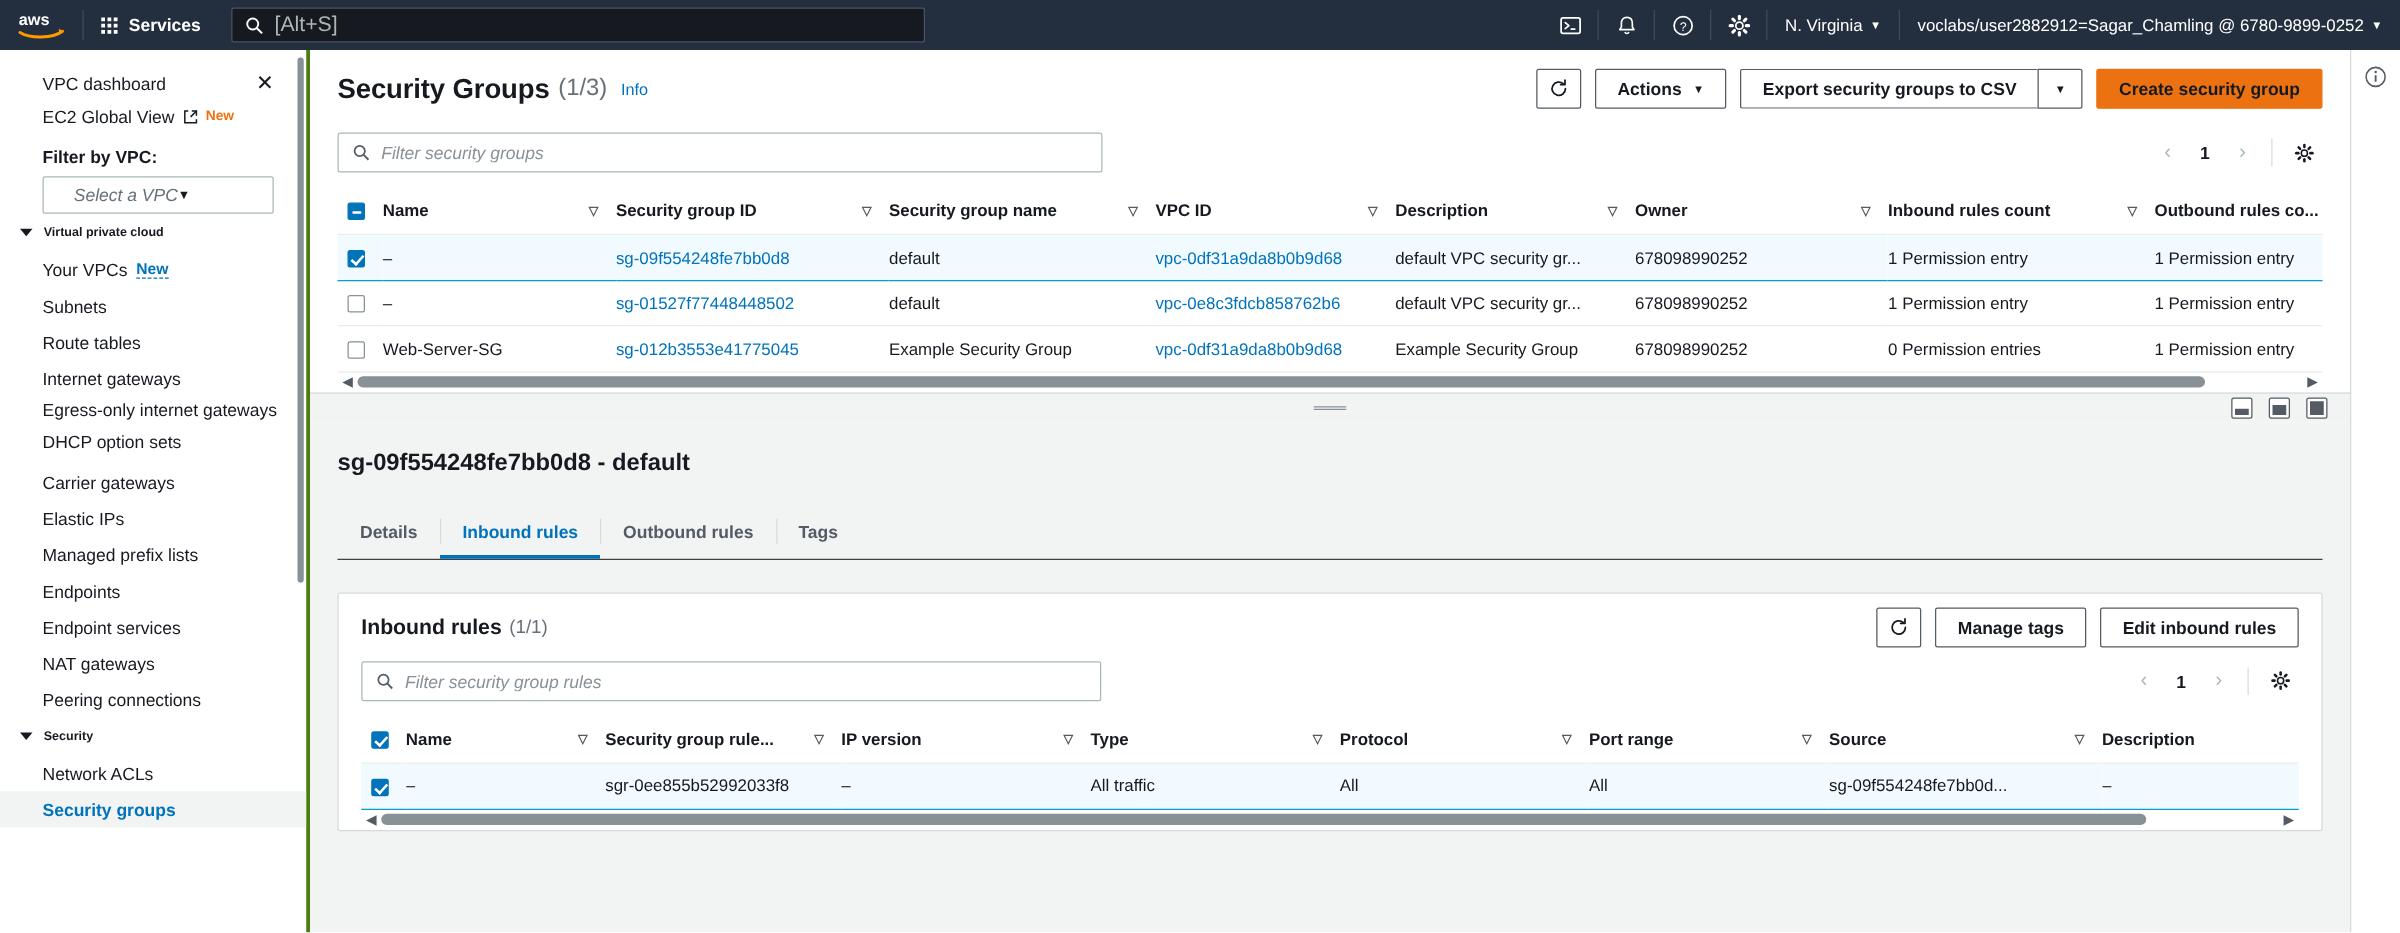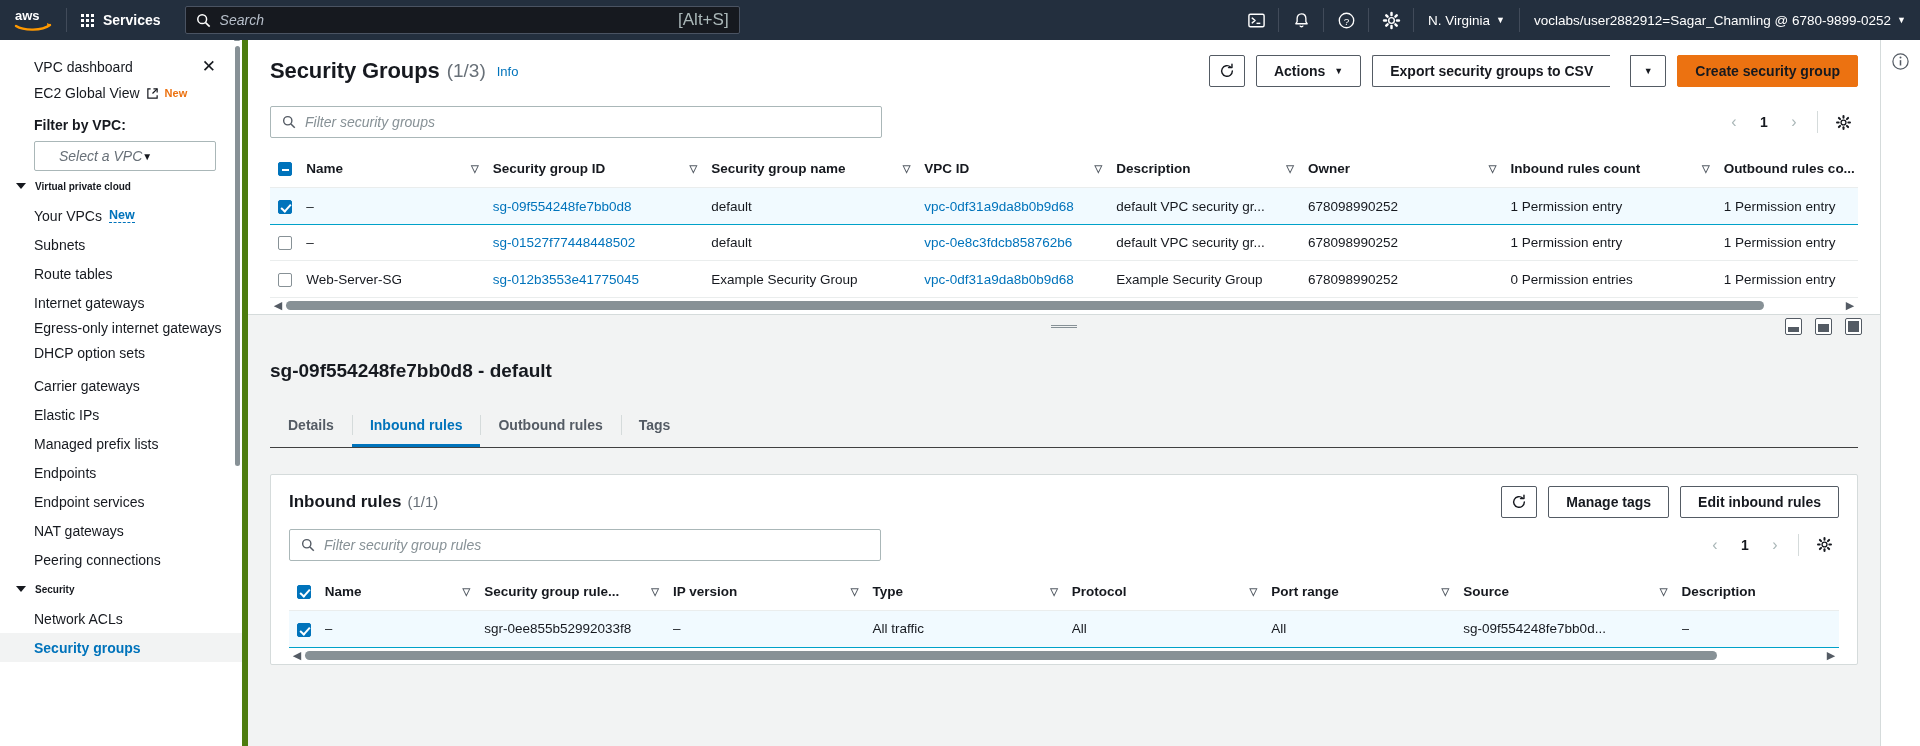--- a/index.html
+++ b/index.html
@@ -45,21 +45,21 @@
     font-size: 13.5px; cursor: pointer; white-space: nowrap;
   }
   .caret-dn { font-size: 9px; }
 
   
   .shell { display: flex; height: 706px; background:#fff; }
 
   
   .sidebar {
     width: 248px; flex: 0 0 248px; background: #fff;
-    border-right: 6px solid #4d7c0f; padding: 18px 0 0 0;
+    border-right: 3px solid #4d7c0f; padding: 18px 0 0 0;
     overflow: hidden; position: relative;
   }
   .sb-scroll { position:absolute; top:6px; right:2px; width:5px; height:420px; background:#879196; border-radius:3px;}
   .sb-scroll-up { position:absolute; top:-14px; left:-3px; color:#879196; font-size:10px;}
   .sb-top {
     display:flex; align-items:center; justify-content:space-between;
     padding: 0 26px 0 34px;
   }
   .sb-title { font-size: 14px; color:#16191f; }
   .sb-close { cursor:pointer; color:#16191f; font-size:17px; line-height:1; font-weight:300;}
@@ -99,21 +99,21 @@
   .page-count { font-size:19px; color:#687078; font-weight:normal; margin-left:7px;}
   .info-link { color:#0073bb; font-size:13px; margin-left:11px; cursor:pointer; }
   .head-actions { margin-left:auto; display:flex; align-items:center; gap:11px; }
   .btn {
     height: 32px; border:1px solid #545b64; background:#fff; color:#16191f;
     border-radius:2px; font-size:14px; font-weight:bold; font-family:inherit;
     padding: 0 17px; cursor:pointer; display:flex; align-items:center; gap:9px; white-space:nowrap;
   }
   .btn.icon-only { width:36px; padding:0; justify-content:center; }
   .btn.primary { background:#ec7211; border-color:#ec7211; color:#16191f; }
-  .split { display:flex;gap:20px; }
+  .split { display:flex; }
   .split .btn:first-child { border-top-right-radius:0; border-bottom-right-radius:0; border-right:0;}
   .split .btn:last-child { border-top-left-radius:0; border-bottom-left-radius:0; width:36px; padding:0; justify-content:center;}
 
   .filterbar { display:flex; align-items:center; gap:12px; padding: 4px 0 12px 0; }
   .filter-input {
     width: 612px; height:32px; border:1px solid #aab7b8; border-radius:2px;
     display:flex; align-items:center; gap:9px; padding: 0 11px; background:#fff;
   }
   .filter-input input {
     flex:1; border:0; outline:0; font-size:14px; font-family:inherit;
@@ -221,21 +221,20 @@
         <i></i>
         <i></i>
       </span>
     <span>Services</span>
   </div>
   <div class="searchwrap">
     <svg width="15" height="15" viewBox="0 0 16 16">
       <circle cx="6.6" cy="6.6" r="4.7" stroke="#ffffff" stroke-width="1.6" fill="none"></circle>
       <line x1="10.2" y1="10.2" x2="14.6" y2="14.6" stroke="#ffffff" stroke-width="1.7"></line>
     </svg>
-    <input type="text" value="" placeholder="Search" style="">
     <span class="alt-s">[Alt+S]</span>
   </div>
 
   <div class="nav-right">
     <div class="nav-icon">
       <svg width="19" height="19" viewBox="0 0 20 20">
         <rect x="2" y="3.5" width="16" height="13" rx="1.6" stroke="#fff" stroke-width="1.5" fill="none"></rect>
         <path d="M5.5 7.5 L8.5 10 L5.5 12.5" stroke="#fff" stroke-width="1.5" fill="none" stroke-linecap="round" stroke-linejoin="round"></path>
         <line x1="10" y1="13" x2="14" y2="13" stroke="#fff" stroke-width="1.5"></line>
       </svg>

